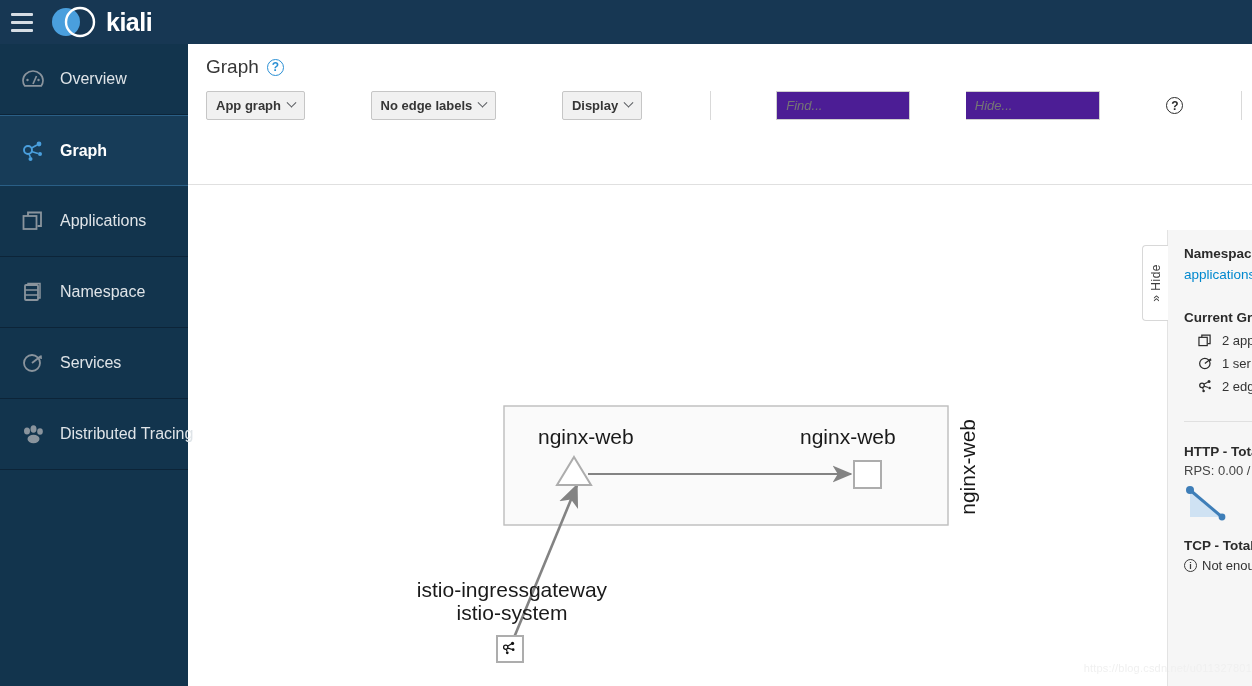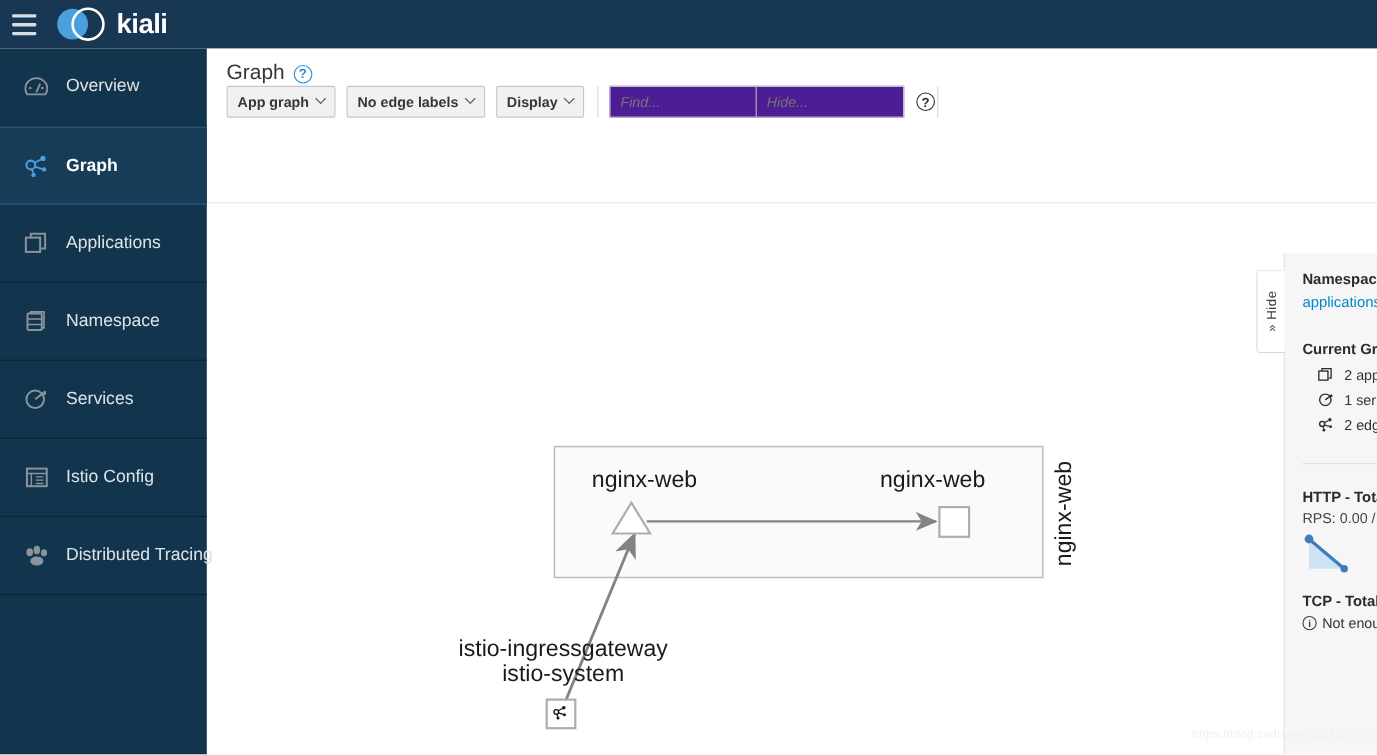--- a/index.html
+++ b/index.html
@@ -118,21 +118,23 @@
     border: 1.8px solid #2a8fd4;
     color: #2a8fd4;
     font-size: 12px; font-weight: 700;
     display: flex; align-items: center; justify-content: center;
     cursor: pointer;
   }
   .help-circle.dark { border-color: #2b2b2b; color: #2b2b2b; }
 
   .toolbar {
     display: flex; align-items: center;
+    margin-top: 13px;
     height: 29px;
+    justify-content: space-between;
   }
   .tb-btn {
     height: 29px;
     background: #f1f1f1;
     border: 1px solid #c6c6c6;
     border-radius: 2px;
     padding: 0 9px;
     margin-right: 10px;
     display: flex; align-items: center; gap: 7px;
     font-size: 13px; font-weight: 700; color: #363636;
@@ -305,29 +307,20 @@
       <div class="nav-icon">
         <svg width="22" height="20" viewBox="0 0 22 20">
           <circle cx="10" cy="10" r="8" fill="none" stroke="currentColor" stroke-width="1.8"></circle>
           <path d="M10 10 L19 3" stroke="currentColor" stroke-width="1.8" fill="none"></path>
           <path d="M19.5 2 L20 6 L16 5.2 Z" fill="currentColor"></path>
         </svg>
       </div>
       <div class="nav-label">Services</div>
     </div>
 
-    <div class="nav-item">
-      <div class="nav-icon">
-        <svg width="21" height="20" viewBox="0 0 21 20">
-          <rect x="1.5" y="2" width="18" height="16" fill="none" stroke="currentColor" stroke-width="1.8"></rect>
-          <path d="M1.5 6.5h18 M5.5 6.5V18 M9.5 9.5h7 M9.5 12.5h7 M9.5 15.5h7" stroke="currentColor" stroke-width="1.3"></path>
-        </svg>
-      </div>
-      <div class="nav-label">Istio Config</div>
-    </div>
 
     <div class="nav-item">
       <div class="nav-icon">
         <svg width="23" height="20" viewBox="0 0 23 20">
           <ellipse cx="5" cy="7" rx="3" ry="3.6" fill="currentColor"></ellipse>
           <ellipse cx="11.5" cy="5" rx="3" ry="3.8" fill="currentColor"></ellipse>
           <ellipse cx="18" cy="7.5" rx="2.8" ry="3.2" fill="currentColor"></ellipse>
           <ellipse cx="11.5" cy="15" rx="6" ry="4.2" fill="currentColor"></ellipse>
         </svg>
       </div>

